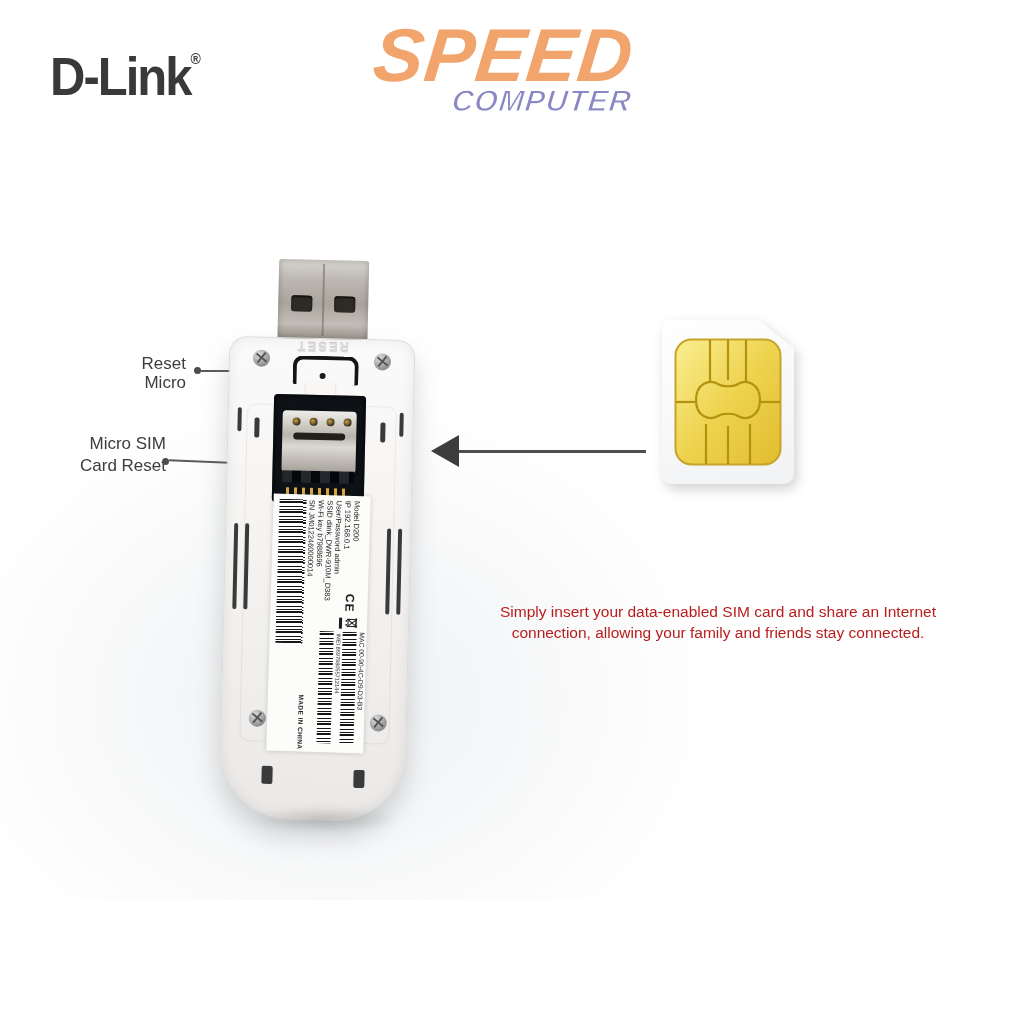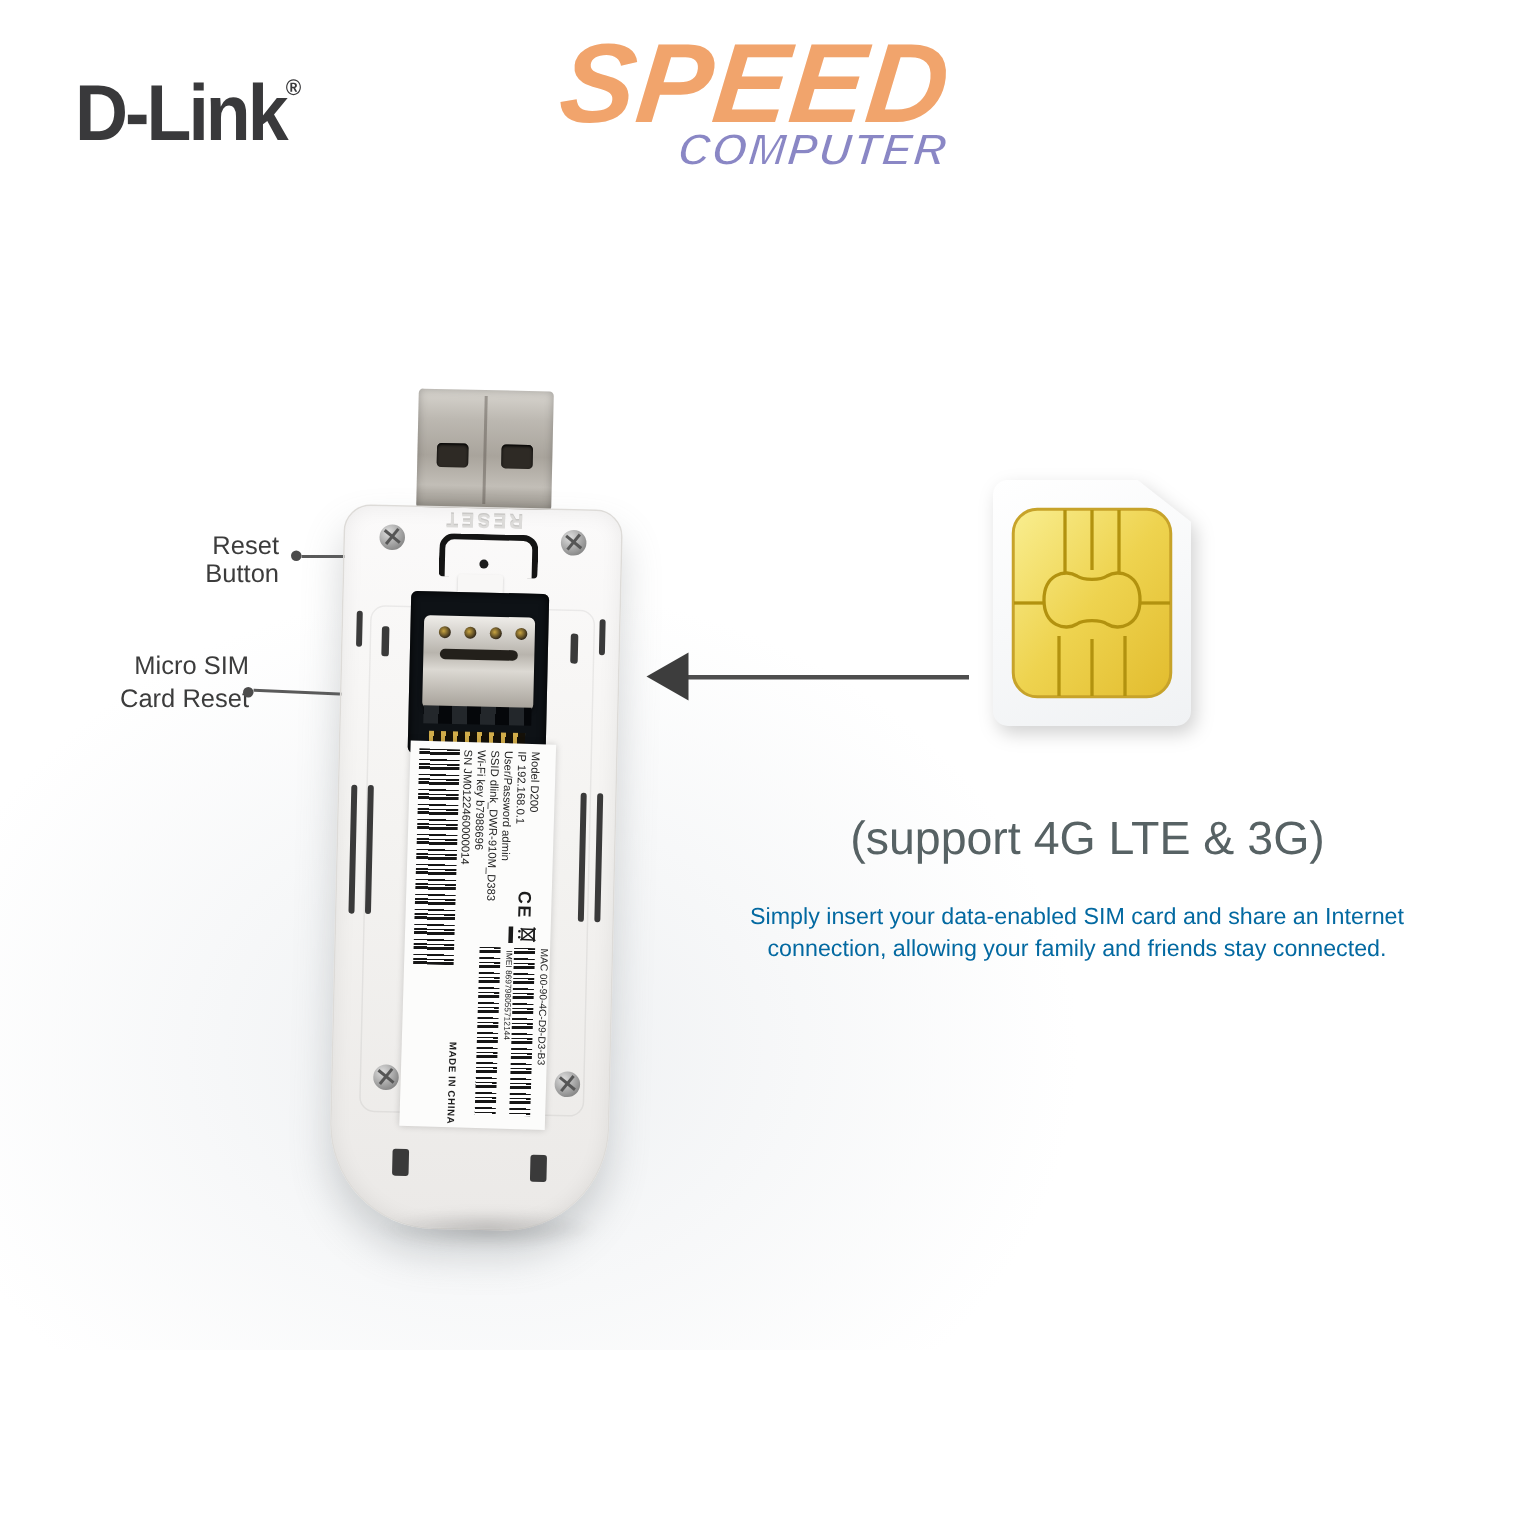--- a/index.html
+++ b/index.html
@@ -88,38 +88,38 @@
            filter:drop-shadow(3px 5px 6px rgba(0,0,0,0.18));}
   .simcard-body{position:absolute;inset:0;background:linear-gradient(160deg,#ffffff 0%,#f0f2f4 100%);
                 border-radius:10px;clip-path:polygon(0 0,73% 0,100% 17%,100% 100%,0 100%);}
   .chip{position:absolute;left:12px;top:18px;}
   
   .info-heading{position:absolute;left:480px;top:502px;width:490px;text-align:center;
                 font-size:35px;font-weight:bold;color:#4c5a5c;letter-spacing:0.2px;}
   .info-sub{position:absolute;left:480px;top:541px;width:490px;text-align:center;
             font-size:31px;font-weight:400;color:#576264;}
   .info-desc{position:absolute;left:478px;top:601px;width:480px;text-align:center;
-             font-size:15.5px;line-height:21px;color:#0369a1;}
+             font-size:15.5px;line-height:21px;color:#b91c1c;}
   .floor-shadow{position:absolute;left:252px;top:806px;width:146px;height:26px;border-radius:50%;
                 background:radial-gradient(ellipse,rgba(60,60,60,0.22),rgba(255,255,255,0) 70%);
                 filter:blur(3px);}
 </style>
 </head>
 <body>
 
 <div class="canvas">
   <div class="bg-glow"></div>
 
   <div class="dlink"><span>D-Link</span><span class="reg">®</span></div>
   <div class="speed">SPEED</div>
   <div class="computer">COMPUTER</div>
 
   <div class="callout callout-reset">
     <div>Reset</div>
-    <div>Button</div>
+    <div>Micro</div>
   </div>
   <div class="dot" style="left:194px;top:367px;"></div>
   <div class="lead" style="left:201px;top:370px;width:112px;"></div>
 
   <div class="callout callout-sim">
     <div>Micro SIM</div>
     <div>Card Reset</div>
   </div>
   <div class="dot" style="left:162px;top:458px;"></div>
   <div class="lead" style="left:169px;top:461px;width:84px;transform:rotate(2.5deg);"></div>
@@ -216,15 +216,14 @@
         <path d="M32 86 V126"></path>
           <path d="M54 88 V126"></path>
           <path d="M76 86 V126"></path>
         <path d="M2 64 H22"></path>
           <path d="M86 64 H106"></path>
         <path d="M44 46 C36 41 22 45 22 62 C22 79 36 83 44 78 C48 75 60 75 64 78 C72 83 86 79 86 62 C86 45 72 41 64 46 C60 49 48 49 44 46 Z"></path>
       </g>
     </svg>
   </div>
 
-  <div class="info-sub">(support 4G LTE &amp; 3G)</div>
   <div class="info-desc">Simply insert your data-enabled SIM card and share an Internet connection, allowing your family and friends stay connected.</div>
 </div>
 
 </body></html>

